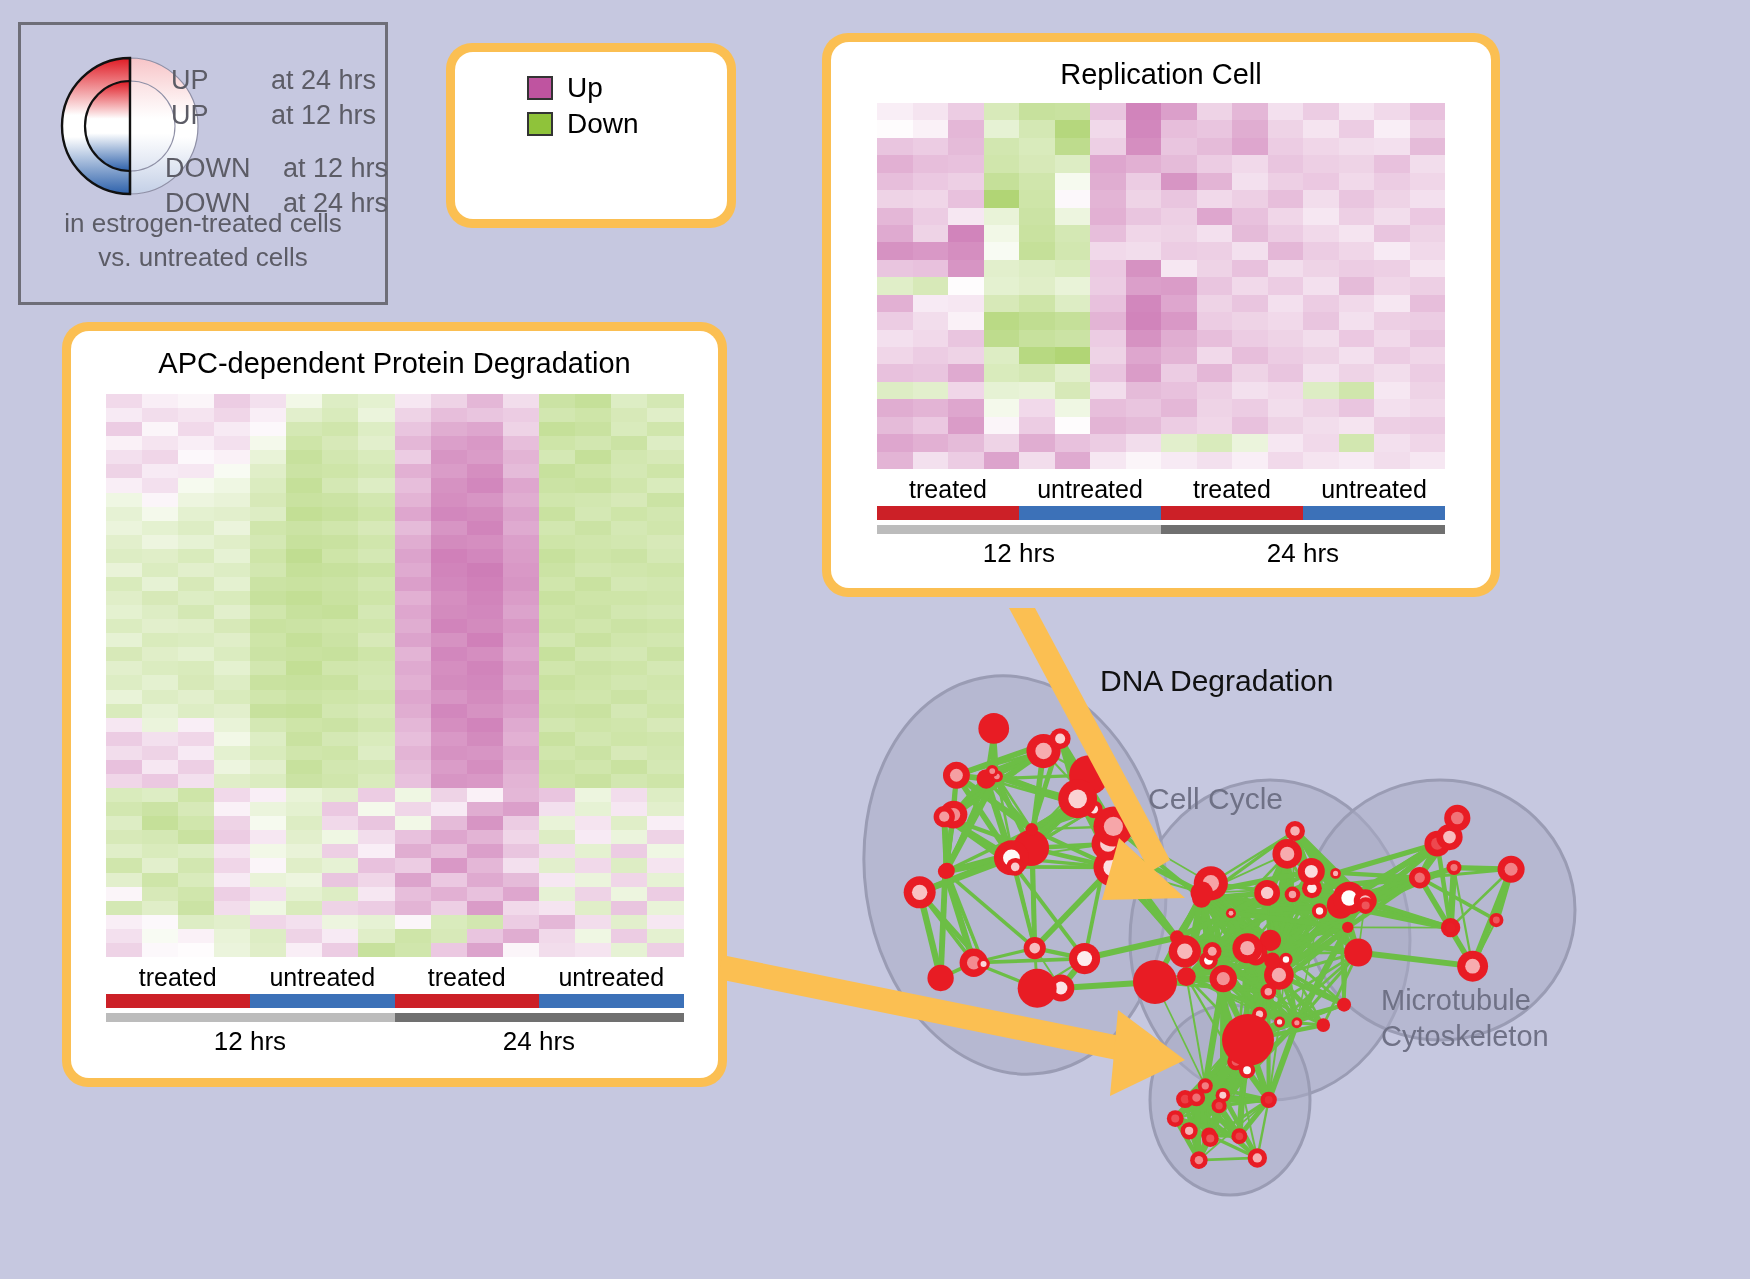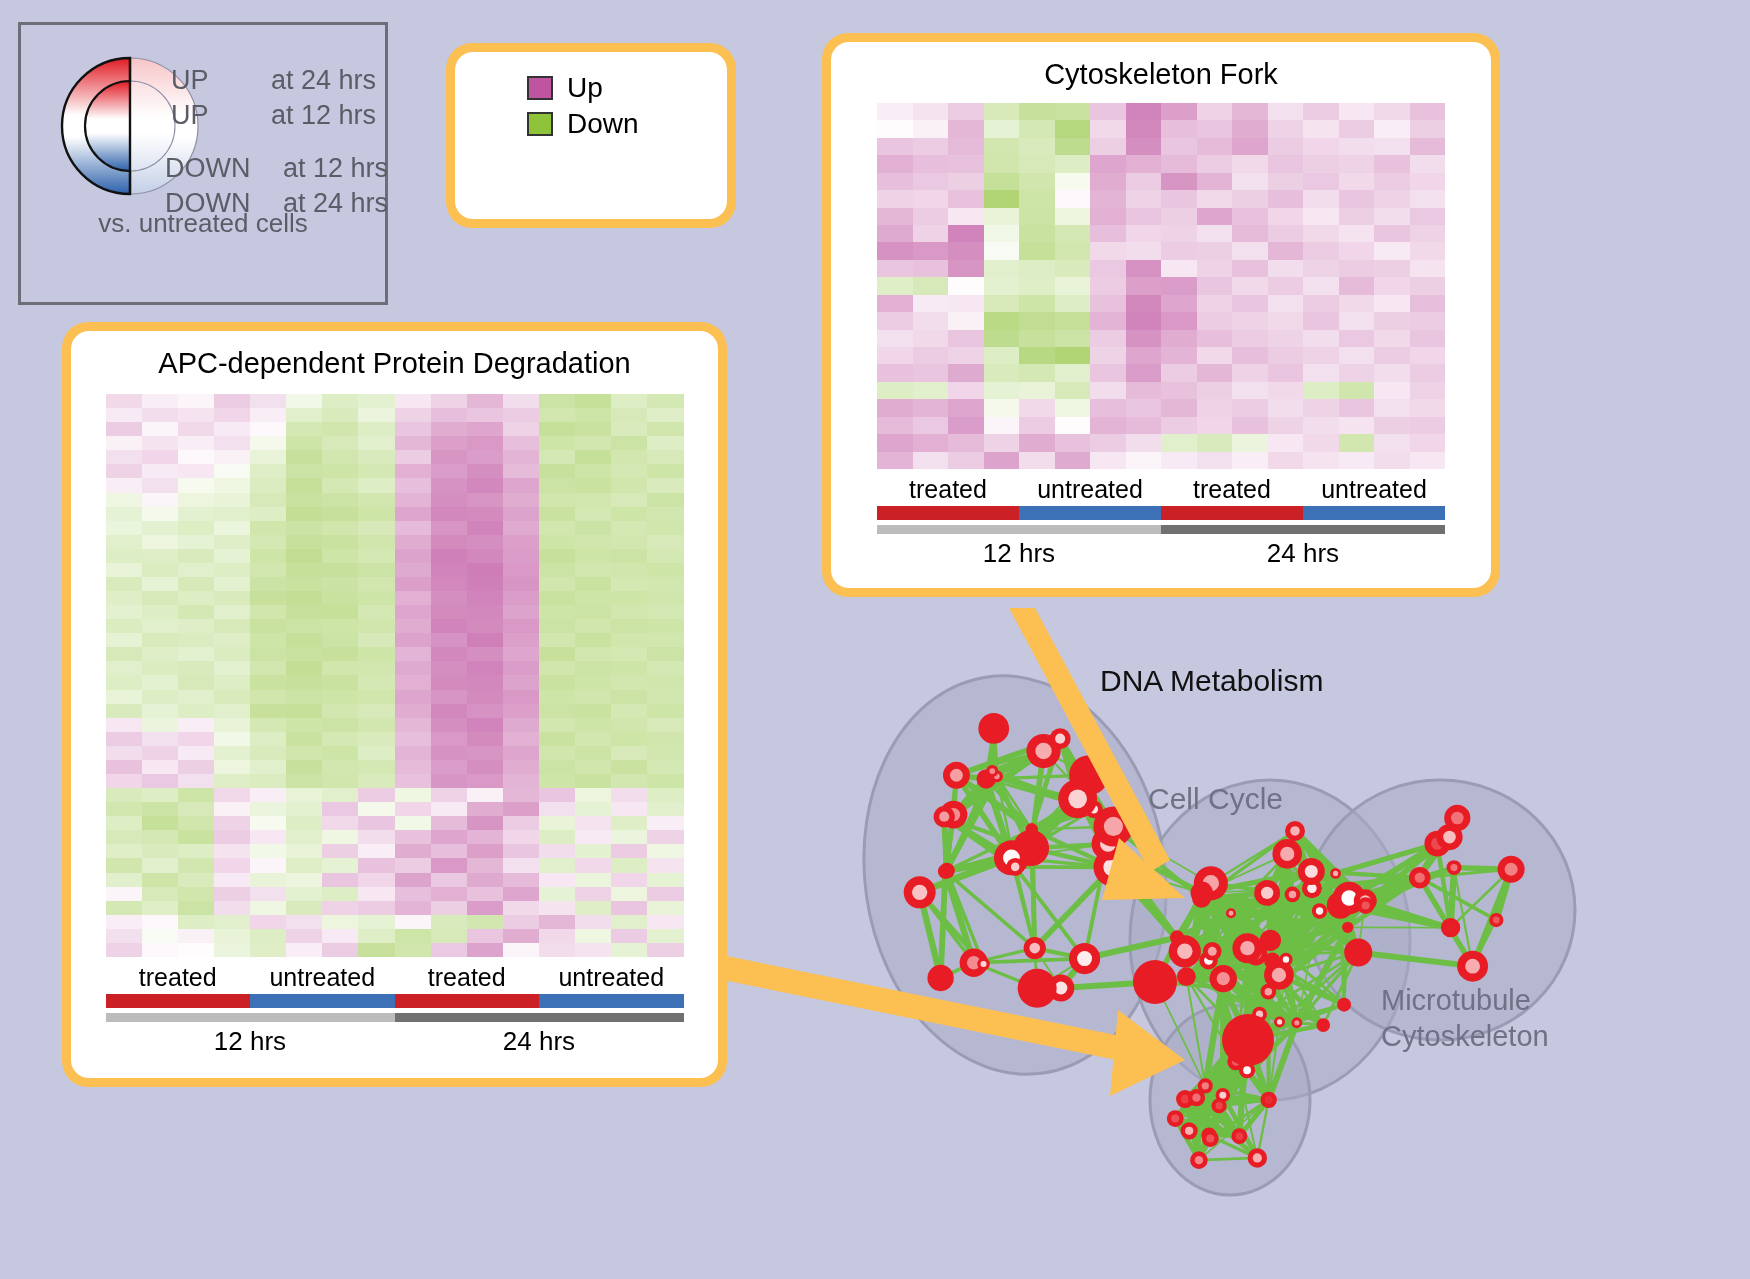--- a/index.html
+++ b/index.html
@@ -117,40 +117,41 @@
   <div class="key-row" style="left:150px;top:40px;">UP</div>
   <div class="key-row" style="left:250px;top:40px;">at 24 hrs</div>
   <div class="key-row" style="left:150px;top:75px;">UP</div>
   <div class="key-row" style="left:250px;top:75px;">at 12 hrs</div>
   <div class="key-row" style="left:144px;top:128px;">DOWN</div>
   <div class="key-row" style="left:262px;top:128px;">at 12 hrs</div>
   <div class="key-row" style="left:144px;top:163px;">DOWN</div>
   <div class="key-row" style="left:262px;top:163px;">at 24 hrs</div>
 
   <div id="key-footer">
+    <div>in estrogen-treated cells</div>
     <div>vs. untreated cells</div>
   </div>
 </div>
 
 <div class="abs panel" id="legend-panel">
   <div class="panel-inner">
     <div class="legend-item">
       <span class="swatch" id="sw-up" style="background: rgb(191, 84, 160);"></span>
       <span class="legend-label">Up</span>
     </div>
     <div class="legend-item">
       <span class="swatch" id="sw-down" style="background: rgb(143, 195, 58);"></span>
       <span class="legend-label">Down</span>
     </div>
   </div>
 </div>
 
 <div class="abs panel" id="rf-panel">
   <div class="panel-inner">
-    <div class="panel-title">Cytoskeleton Fork</div>
+    <div class="panel-title">Replication Cell</div>
     <div class="hm-wrap" style="width:568px;margin-top:12px;">
       <div class="hm-grid" id="hm-rf" style="height: 366px; grid-template-columns: repeat(16, 1fr); grid-template-rows: repeat(21, 1fr);">
           <div class="hm-cell" style="background: rgb(249, 238, 246);"></div>
           <div class="hm-cell" style="background: rgb(245, 228, 240);"></div>
           <div class="hm-cell" style="background: rgb(236, 204, 227);"></div>
           <div class="hm-cell" style="background: rgb(216, 234, 186);"></div>
           <div class="hm-cell" style="background: rgb(199, 225, 157);"></div>
           <div class="hm-cell" style="background: rgb(201, 226, 160);"></div>
           <div class="hm-cell" style="background: rgb(233, 197, 223);"></div>
           <div class="hm-cell" style="background: rgb(209, 132, 187);"></div>
@@ -1922,20 +1923,20 @@
     </g>
 </svg>
 
 <svg class="abs" style="left:0;top:0;width:1750px;height:1279px;pointer-events:none;">
   <path d="M1009,608 L1035,608 L1170,860 L1150,872 Z" fill="#fbbf52"></path>
   <path d="M1119,838 L1185,898 L1102,900 Z" fill="#fbbf52"></path>
   <path d="M722,955 L1140,1040 L1136,1064 L718,979 Z" fill="#fbbf52"></path>
   <path d="M1118,1010 L1185,1060 L1110,1096 Z" fill="#fbbf52"></path>
 </svg>
 
-<div class="net-label" id="lbl-dna">DNA Metabolism</div>
+<div class="net-label" id="lbl-dna">DNA Degradation</div>
 <div class="net-label" id="lbl-cc">Cell Cycle</div>
 <div class="net-label" id="lbl-mt">
   <div>Microtubule</div>
   <div>Cytoskeleton</div>
 </div>
 <div class="net-label" id="lbl-ub">
 </div>
 
 </body></html>

